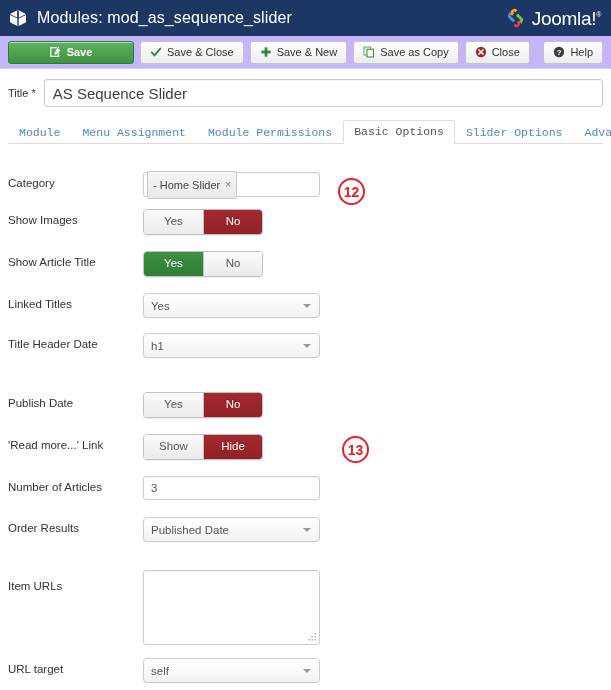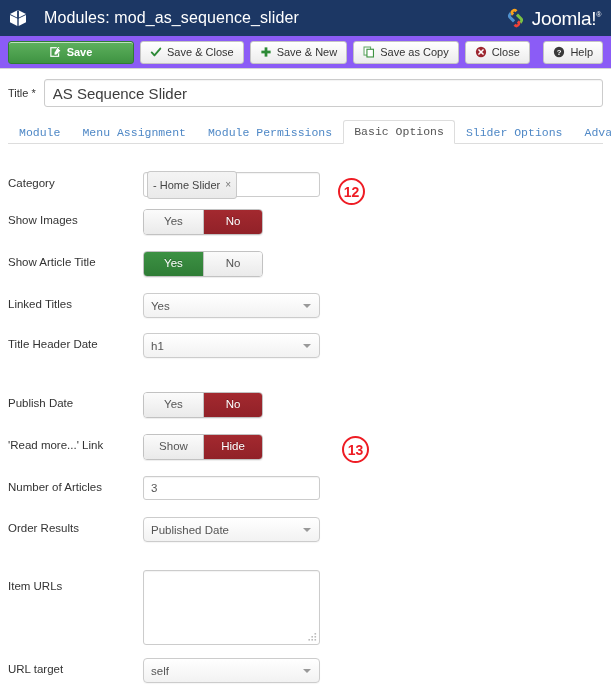--- a/index.html
+++ b/index.html
@@ -18,21 +18,21 @@
 
   
   .header {
     height: 36px;
     background: #1c3764;
     display: flex;
     align-items: center;
     padding: 0 9px 0 8px;
     position: relative;
   }
-  .header-left { display: flex; align-items: center; gap: 16px; }
+  .header-left { display: flex; align-items: center; gap: 9px; }
   .cube-icon { width: 20px; height: 20px; display: block; }
   .header-title {
     color: #ffffff;
     font-size: 16px;
     font-weight: normal;
     letter-spacing: .1px;
     white-space: nowrap;
   }
   .joomla-logo {
     position: absolute;
@@ -46,21 +46,21 @@
     font-size: 19px;
     font-weight: normal;
     letter-spacing: -0.3px;
     position: relative;
   }
   .joomla-word sup { font-size: 7px; vertical-align: super; }
 
   
   .toolbar {
     height: 33px;
-    background: #8b5cf6;
+    background: #c4b5fd;
     border-bottom: 1px solid #d5d5d5;
     display: flex;
     align-items: center;
     padding: 0 8px;
     gap: 6px;
     position: relative;
   }
   .btn {
     height: 23px;
     display: inline-flex;

